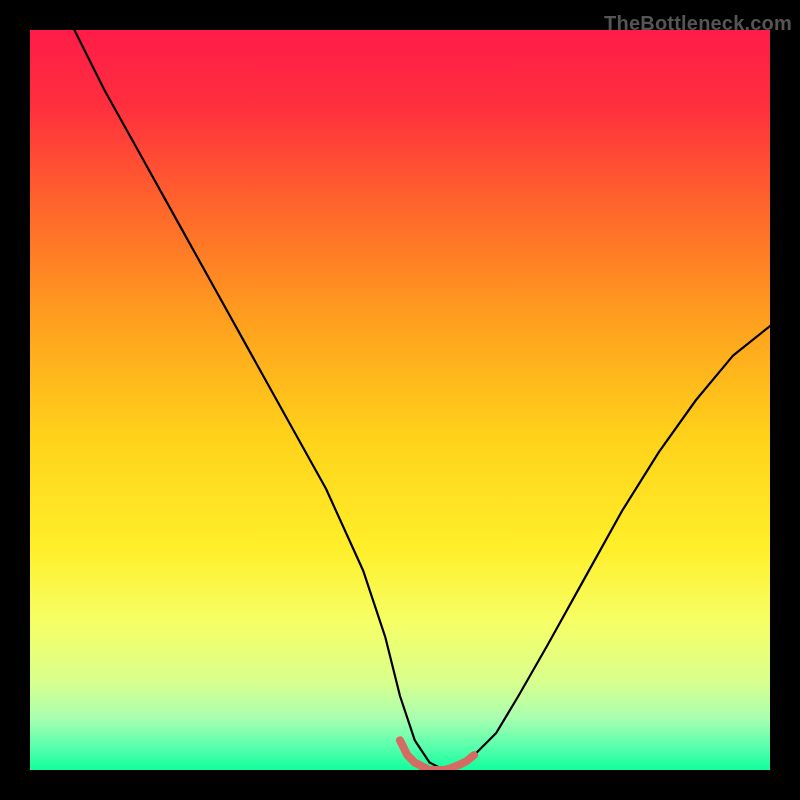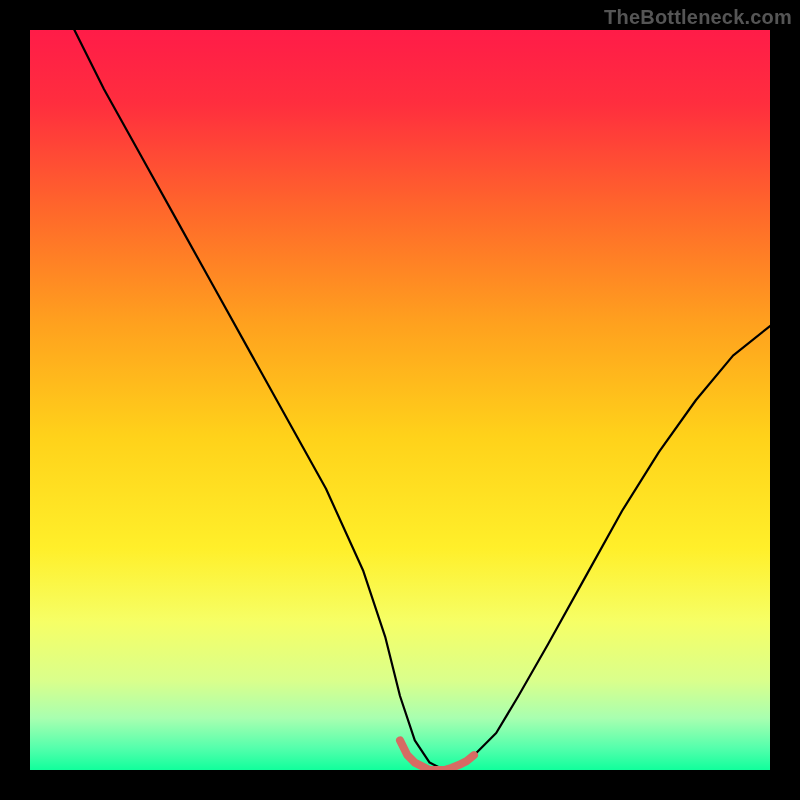--- a/index.html
+++ b/index.html
@@ -24,21 +24,21 @@
     width: 740px;
     height: 740px;
   }
   .plot-svg {
     width: 740px;
     height: 740px;
     display: block;
   }
   .watermark {
     position: absolute;
-    top: 6px;
+    top: 12px;
     right: 8px;
     color: #555;
     font-size: 20px;
     font-weight: 600;
     letter-spacing: 0.2px;
     user-select: none;
     margin-left: 12px;
   }
 </style>
 </head>

